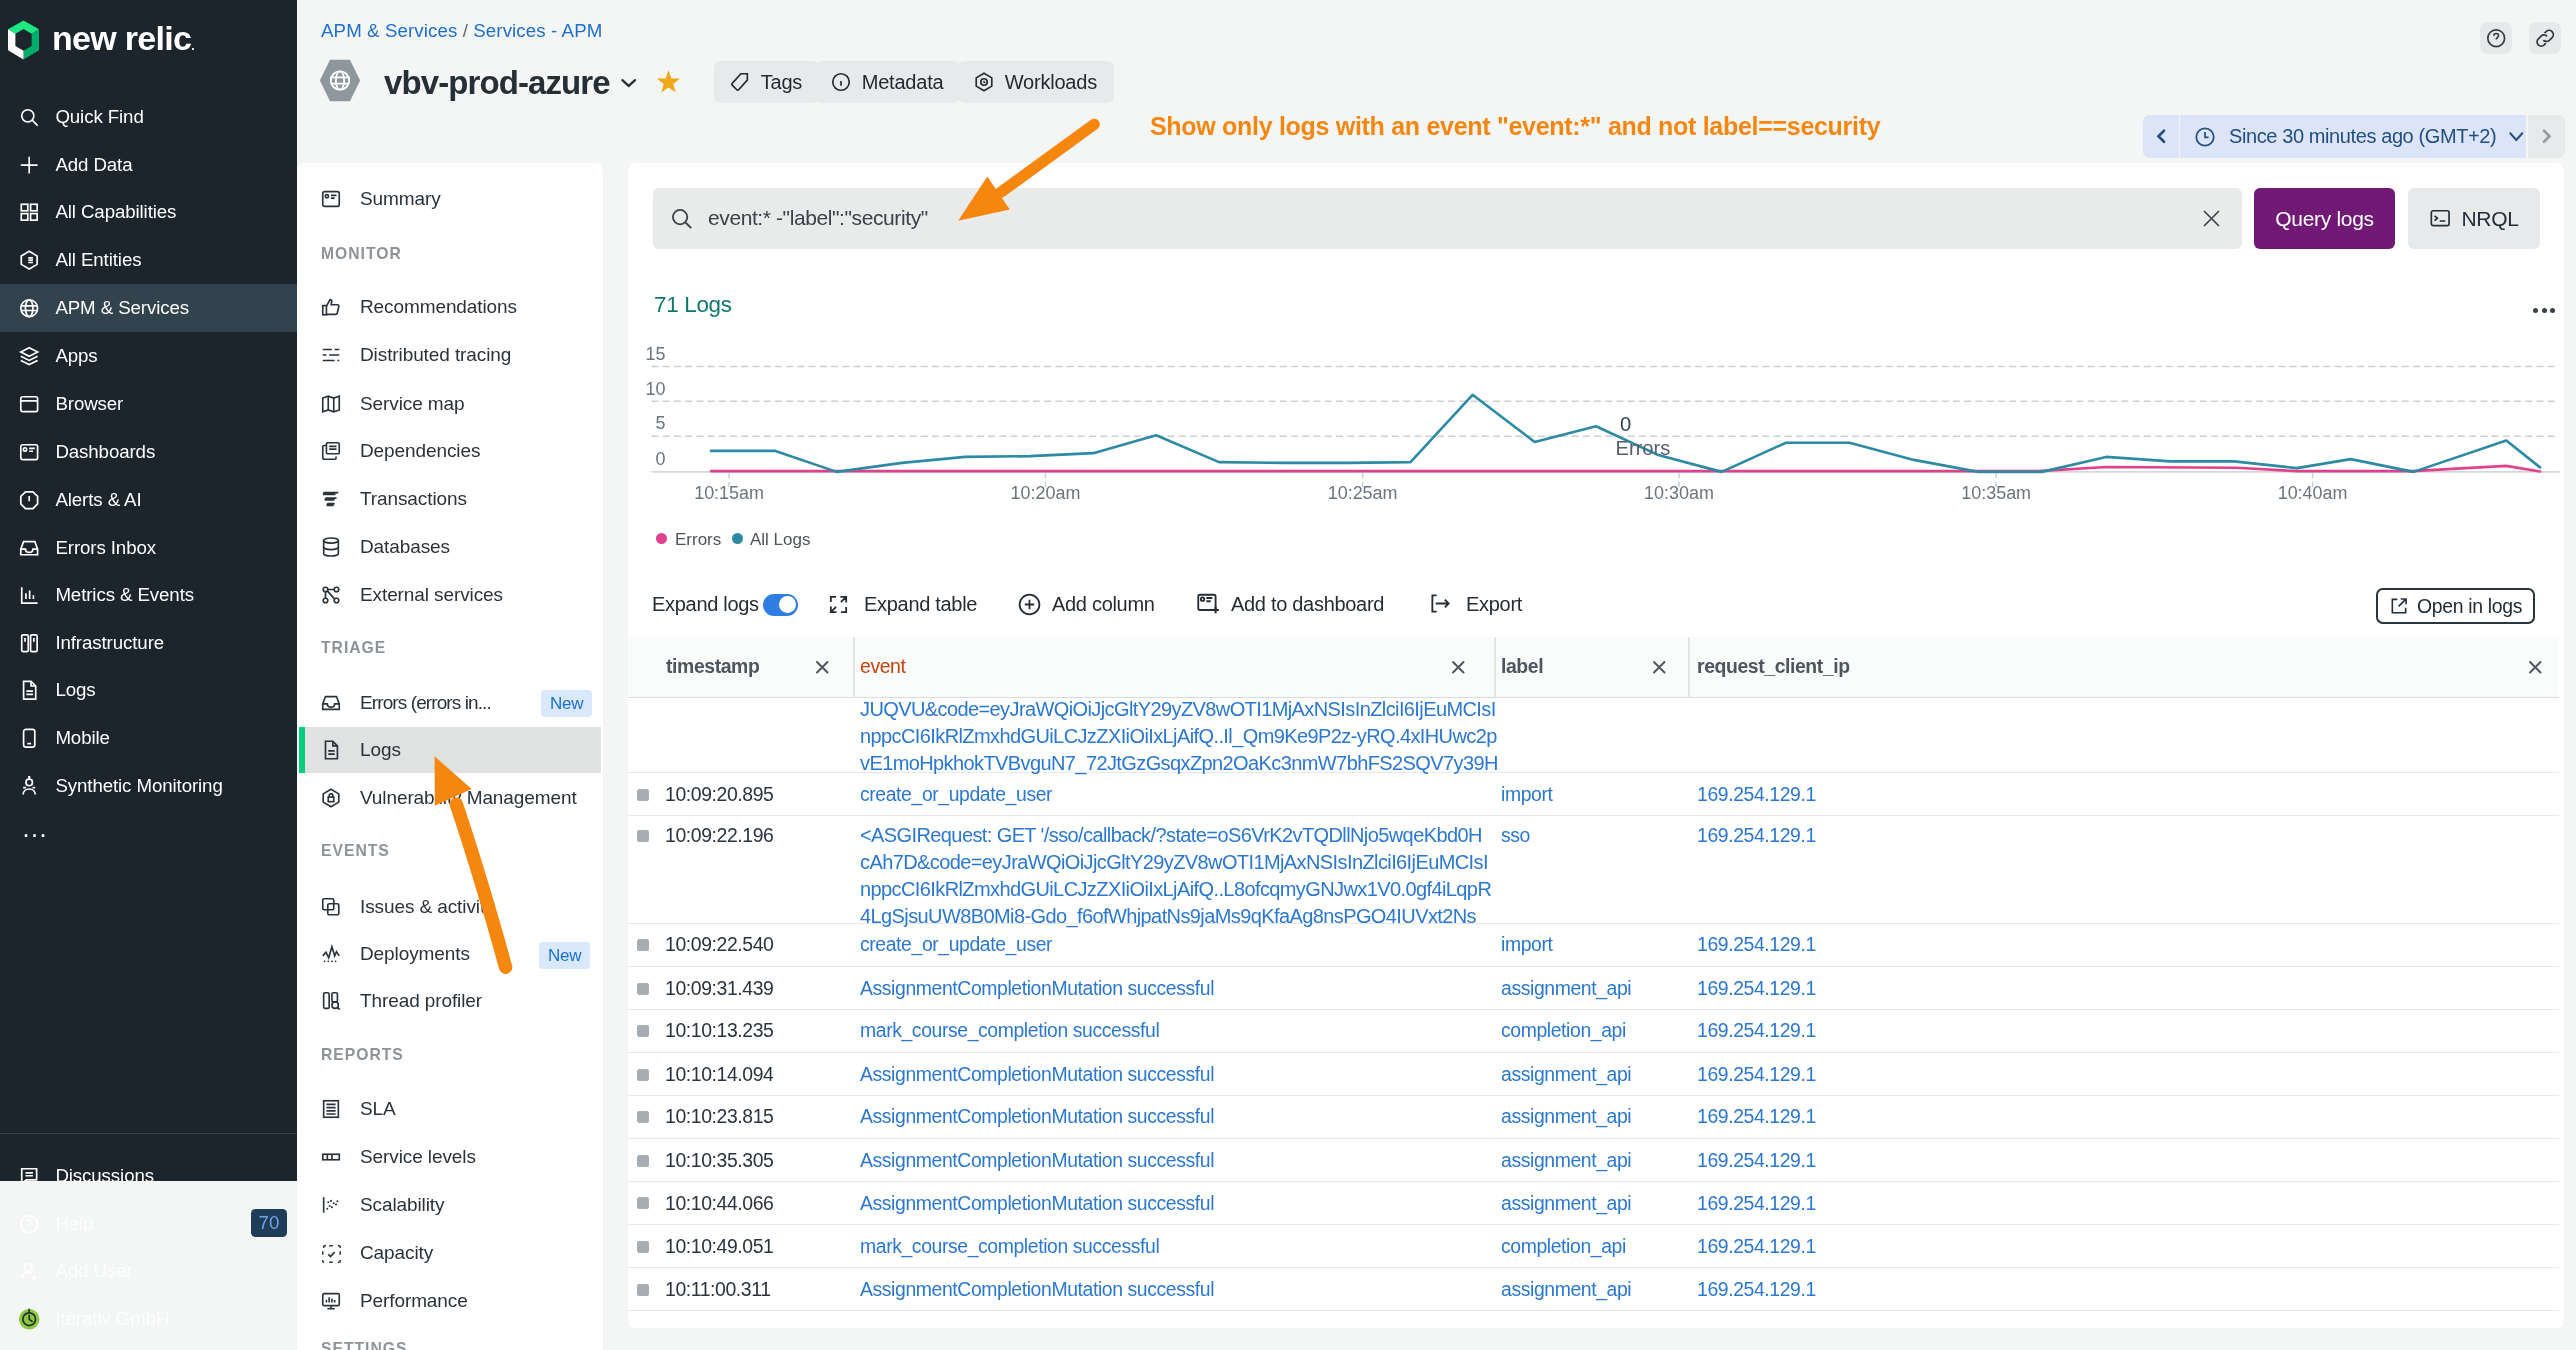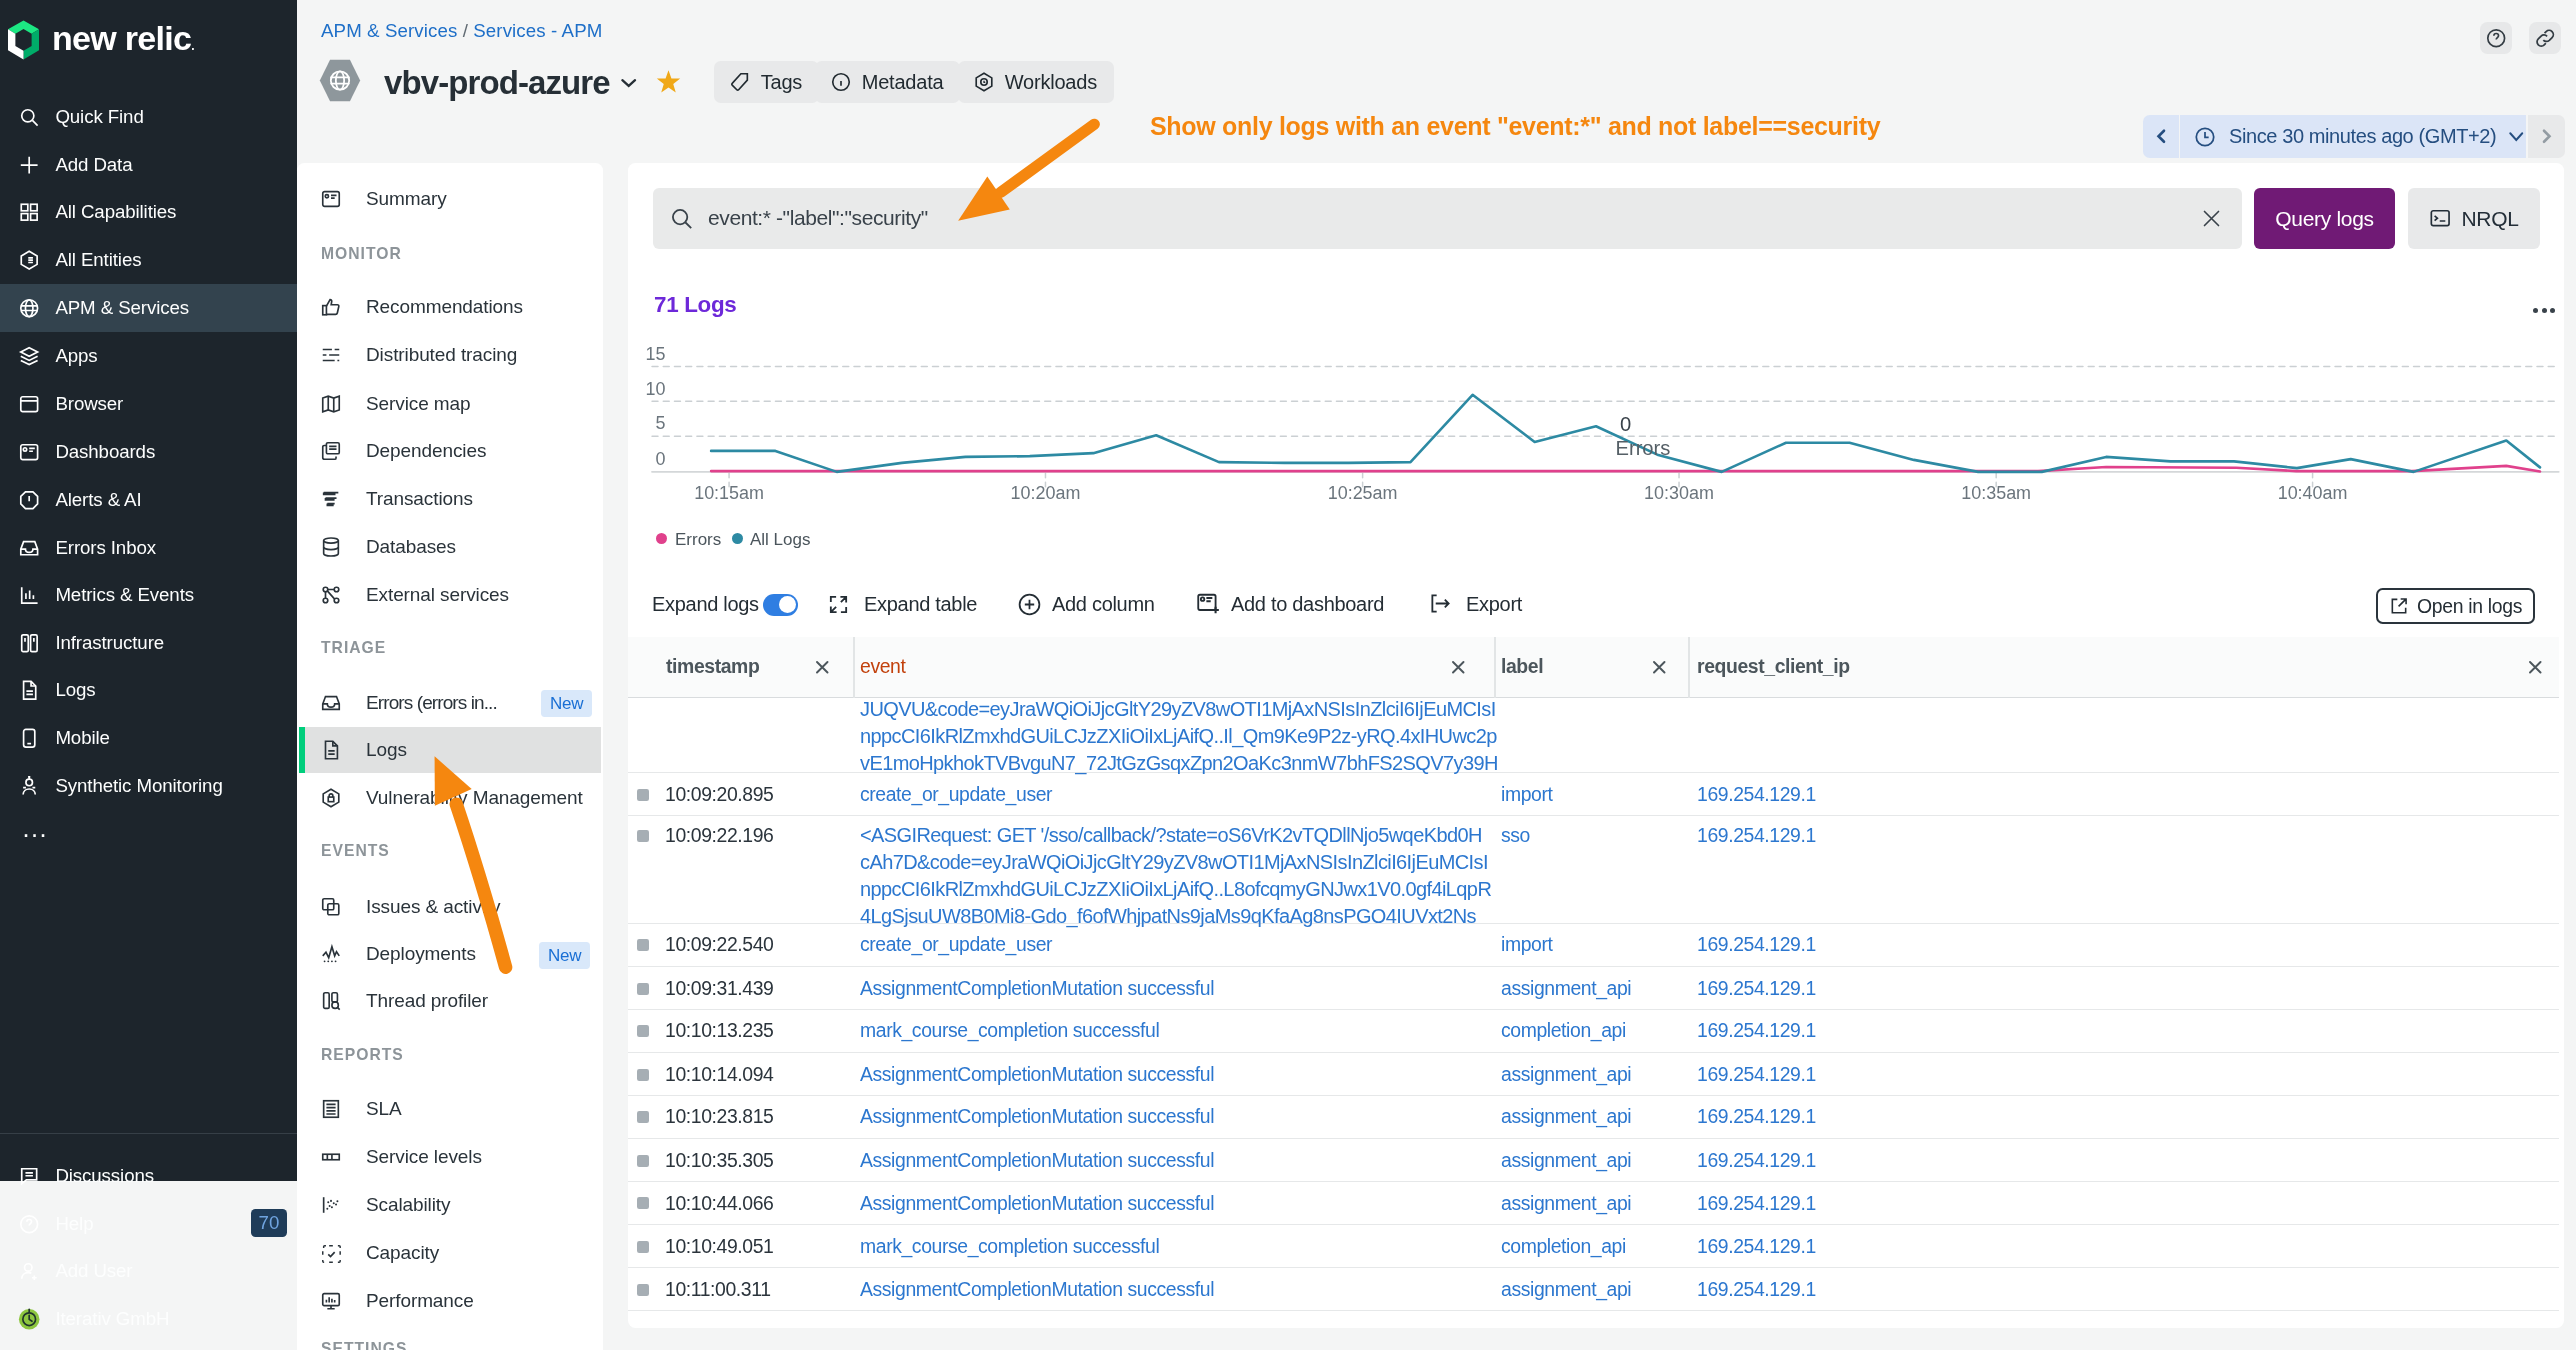--- a/index.html
+++ b/index.html
@@ -11,21 +11,21 @@
 #sb1{position:absolute;left:0;top:0;width:297px;height:1181px;background:#1d252c}
 .s1i{position:absolute;left:0;width:297px;height:48px;display:flex;align-items:center;color:#fdfefe;font-size:18.7px;letter-spacing:-0.1px}
 .s1i svg{margin-left:18px;width:22.4px;height:22.4px;flex:none}
 .s1i .t{margin-left:15px;white-space:nowrap}
 .s1sel{background:#33434e}
 
 #sb2{position:absolute;left:297px;top:163px;width:306px;height:1188px;background:#fff;border-radius:7.5px 7.5px 0 0}
 #sb2>*{transform:translateY(-163px)}
 .s2i{position:absolute;left:3px;width:301px;height:47px;display:flex;align-items:center;color:#2a333a;font-size:19px;letter-spacing:-0.1px}
 .s2i svg{margin-left:20px;width:22px;height:22px;flex:none}
-.s2i .t{margin-left:24px;white-space:nowrap}
+.s2i .t{margin-left:18px;white-space:nowrap}
 .s2h{position:absolute;left:24px;color:#8d9499;font-size:15.7px;font-weight:bold;letter-spacing:1px}
 .badge{position:absolute;background:#d9e8fa;color:#1a6fd4;font-size:17px;border-radius:3.7px;padding:3.7px 9px;letter-spacing:-0.2px}
 .s2sel{background:#e0e1e1}
 .gbar{position:absolute;left:1.5px;width:6.7px;background:#00ce7c}
 
 #mainp{position:absolute;left:628px;top:163px;width:1936px;height:1165px;background:#fff;border-radius:7.5px}
 
 .crumb{position:absolute;left:321px;top:20px;font-size:18.7px;color:#1e6fc8;letter-spacing:0.1px}
 .crumb .sep{color:#606a72}
 .title{position:absolute;left:384px;top:64px;font-size:33px;font-weight:600;color:#262f36;letter-spacing:-0.9px}
@@ -458,21 +458,21 @@
     </svg>
  <div class="abs" style="left:708px;top:206px;font-size:21px;color:#39424a;letter-spacing:-0.4px">event:* -"label":"security"</div>
  <svg class="abs" style="left:2201px;top:208px" width="21" height="21" viewBox="0 0 24 24">
       <path d="M4 4 L20 20 M20 4 L4 20" stroke="#39424a" stroke-width="1.9"></path>
     </svg>
  <div class="btn-dark">Query logs</div>
  <div class="btn-nrql"><svg style="margin-right:9.7px" width="22.4" height="22.4" viewBox="0 0 24 24" fill="none" stroke="#232e38" stroke-width="1.8">
         <rect x="2.5" y="4" width="19" height="16" rx="2"></rect>
         <path d="M6 9.5l3 2.5-3 2.5M11.5 15h6"></path>
       </svg>NRQL</div>
- <div class="abs" style="left:654px;top:292px;font-size:22.4px;font-weight:bold;color:#6d28d9;letter-spacing:-0.3px">71 Logs</div>
+ <div class="abs" style="left:654px;top:292px;font-size:22.4px;font-weight:normal;color:#0f766e;letter-spacing:-0.3px">71 Logs</div>
  <div class="abs" style="left:2533px;top:308px;width:5.2px;height:5.2px;border-radius:50%;background:#39424a"></div>
 <div class="abs" style="left:2542px;top:308px;width:5.2px;height:5.2px;border-radius:50%;background:#39424a"></div>
 <div class="abs" style="left:2550px;top:308px;width:5.2px;height:5.2px;border-radius:50%;background:#39424a"></div>
 </div>
 <div id="chart">
 <svg class="abs" style="left:628px;top:329px" width="1936" height="187" viewBox="0 0 2588 250">
  <g stroke="#cbd0d3" stroke-width="2" stroke-dasharray="8 7">
   <line x1="32" y1="50" x2="2581" y2="50"></line>
   <line x1="32" y1="96.5" x2="2581" y2="96.5"></line>
   <line x1="32" y1="143.5" x2="2581" y2="143.5"></line>

